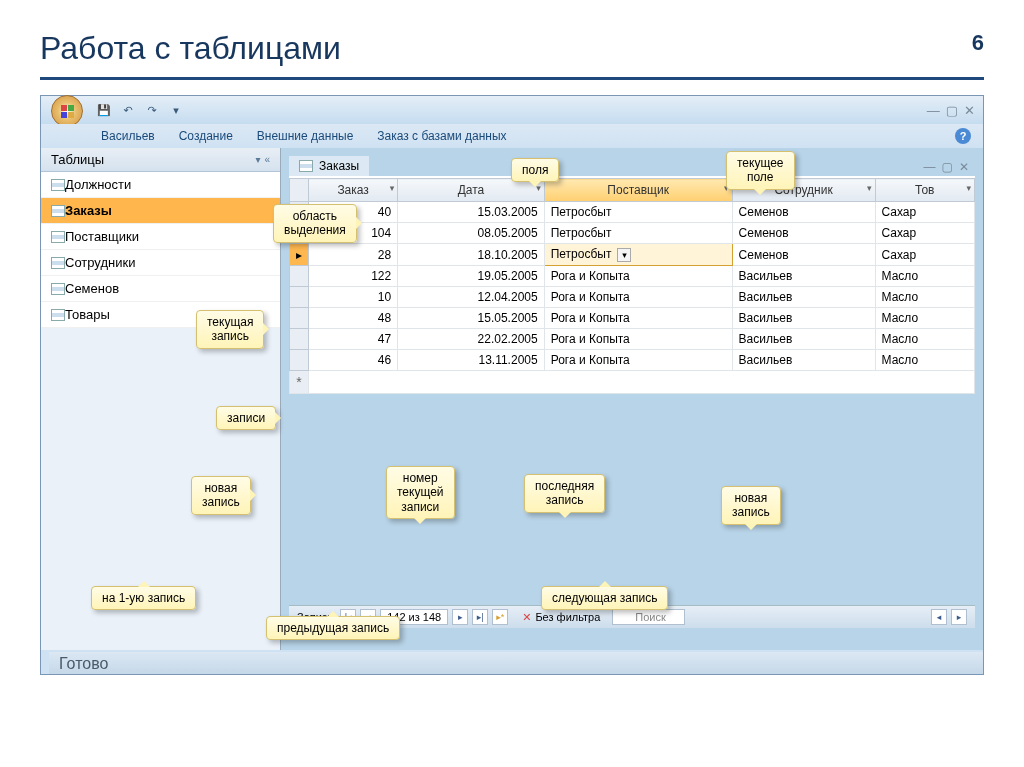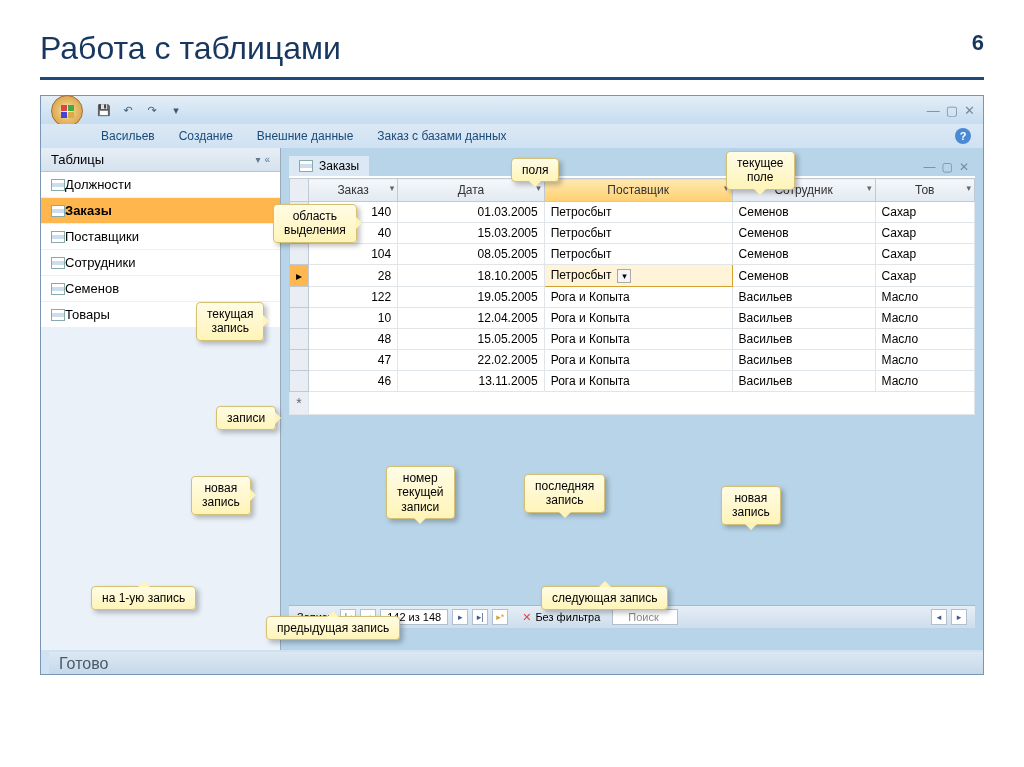--- a/index.html
+++ b/index.html
@@ -40,21 +40,21 @@
 .grid tr.active td { background: #fff; }
 .grid tr.active td.sel-cell { border: 1px solid #d4a030; background: #fff4d8; }
 .grid .rowsel { width: 18px; background: #e8eef4; border: 1px solid #c0cad5; }
 .grid tr.active .rowsel { background: #ffb850; }
 .grid .drop-indicator { display:inline-flex; width:14px; height:14px; border:1px solid #aaa; align-items:center; justify-content:center; font-size:9px; margin-left:6px; background:#f5f5f5; }
 .newrow-star { text-align:center; color:#666; font-size:14px; background:#e8eef4; }
 .navbar { background: linear-gradient(#e6eef6,#cdddec); padding: 3px 8px; font-size: 11px; display: flex; align-items: center; gap: 4px; border-top: 1px solid #a5bcc5; position:absolute; bottom:22px; left:8px; right:8px; }
 .navbar .btn { width: 16px; height: 16px; display: inline-flex; align-items: center; justify-content: center; background:#fff; border:1px solid #b0c0d0; font-size:9px; color:#3a5a8a; }
 .navbar .counter { background:#fff; border:1px solid #b0c0d0; padding:1px 6px; }
 .navbar .filter { margin-left: 10px; display:flex; align-items:center; gap:4px; }
-.navbar .search { background:#fff; border:1px solid #b0c0d0; padding:1px 18px 1px 15px; color:#888; margin-left:8px; }
+.navbar .search { background:#fff; border:1px solid #b0c0d0; padding:1px 18px 1px 22px; color:#888; margin-left:8px; }
 .statusbar { position:absolute; bottom:0; left:8px; right:0; height:22px; background:linear-gradient(#dce8f3,#c5d8e9); font-size:16px; padding:3px 10px; color:#4a5a6a; }
 .callout { position: absolute; background: linear-gradient(#fffce6,#fff4b8); border: 1px solid #d4c070; border-radius: 4px; padding: 4px 10px; font-size: 12px; text-align:center; box-shadow: 3px 3px 5px rgba(0,0,0,.25); z-index: 50; line-height:1.2; }
 .callout::after { content:''; position:absolute; width:0; height:0; }
 .callout.pt-right::after { right:-12px; top:50%; margin-top:-6px; border:6px solid transparent; border-left-color:#fff4b8; }
 .callout.pt-down::after { bottom:-12px; left:50%; margin-left:-6px; border:6px solid transparent; border-top-color:#fff4b8; }
 .callout.pt-up::after { top:-12px; left:50%; margin-left:-6px; border:6px solid transparent; border-bottom-color:#fff4b8; }
 </style>
 </head>
 <body>
 
@@ -146,28 +146,20 @@
       <div class="grid">
         <table id="grid-table">
             <tbody>
               <tr>
                 <th class="rowsel"></th>
                 <th>Заказ<span class="drop">▾</span></th>
                 <th>Дата<span class="drop">▾</span></th>
                 <th class="active">Поставщик<span class="drop">▾</span></th>
                 <th>Сотрудник<span class="drop">▾</span></th>
                 <th>Тов<span class="drop">▾</span></th>
-              </tr>
-              <tr>
-                <td class="rowsel"></td>
-                <td class="num">140</td>
-                <td class="num">01.03.2005</td>
-                <td>Петросбыт</td>
-                <td>Семенов</td>
-                <td>Сахар</td>
               </tr>
               <tr>
                 <td class="rowsel"></td>
                 <td class="num">40</td>
                 <td class="num">15.03.2005</td>
                 <td>Петросбыт</td>
                 <td>Семенов</td>
                 <td>Сахар</td>
               </tr>
               <tr>
@@ -253,21 +245,21 @@
     </div>
   </div>
 
   <div class="statusbar">Готово</div>
 
   <div class="callout pt-down" style="top:62px; left:470px">поля</div>
   <div class="callout pt-down" style="top:55px; left:685px; white-space:pre-line">текущее
 поле</div>
   <div class="callout pt-right" style="top:108px; left:232px; white-space:pre-line">область
 выделения</div>
-  <div class="callout pt-right" style="top:206px; left:155px; white-space:pre-line">текущая
+  <div class="callout pt-right" style="top:214px; left:155px; white-space:pre-line">текущая
 запись</div>
   <div class="callout pt-right" style="top:310px; left:175px">записи</div>
   <div class="callout pt-right" style="top:380px; left:150px; white-space:pre-line">новая
 запись</div>
   <div class="callout pt-down" style="top:370px; left:345px; white-space:pre-line">номер
 текущей
 записи</div>
   <div class="callout pt-down" style="top:378px; left:483px; white-space:pre-line">последняя
 запись</div>
   <div class="callout pt-down" style="top:390px; left:680px; white-space:pre-line">новая

